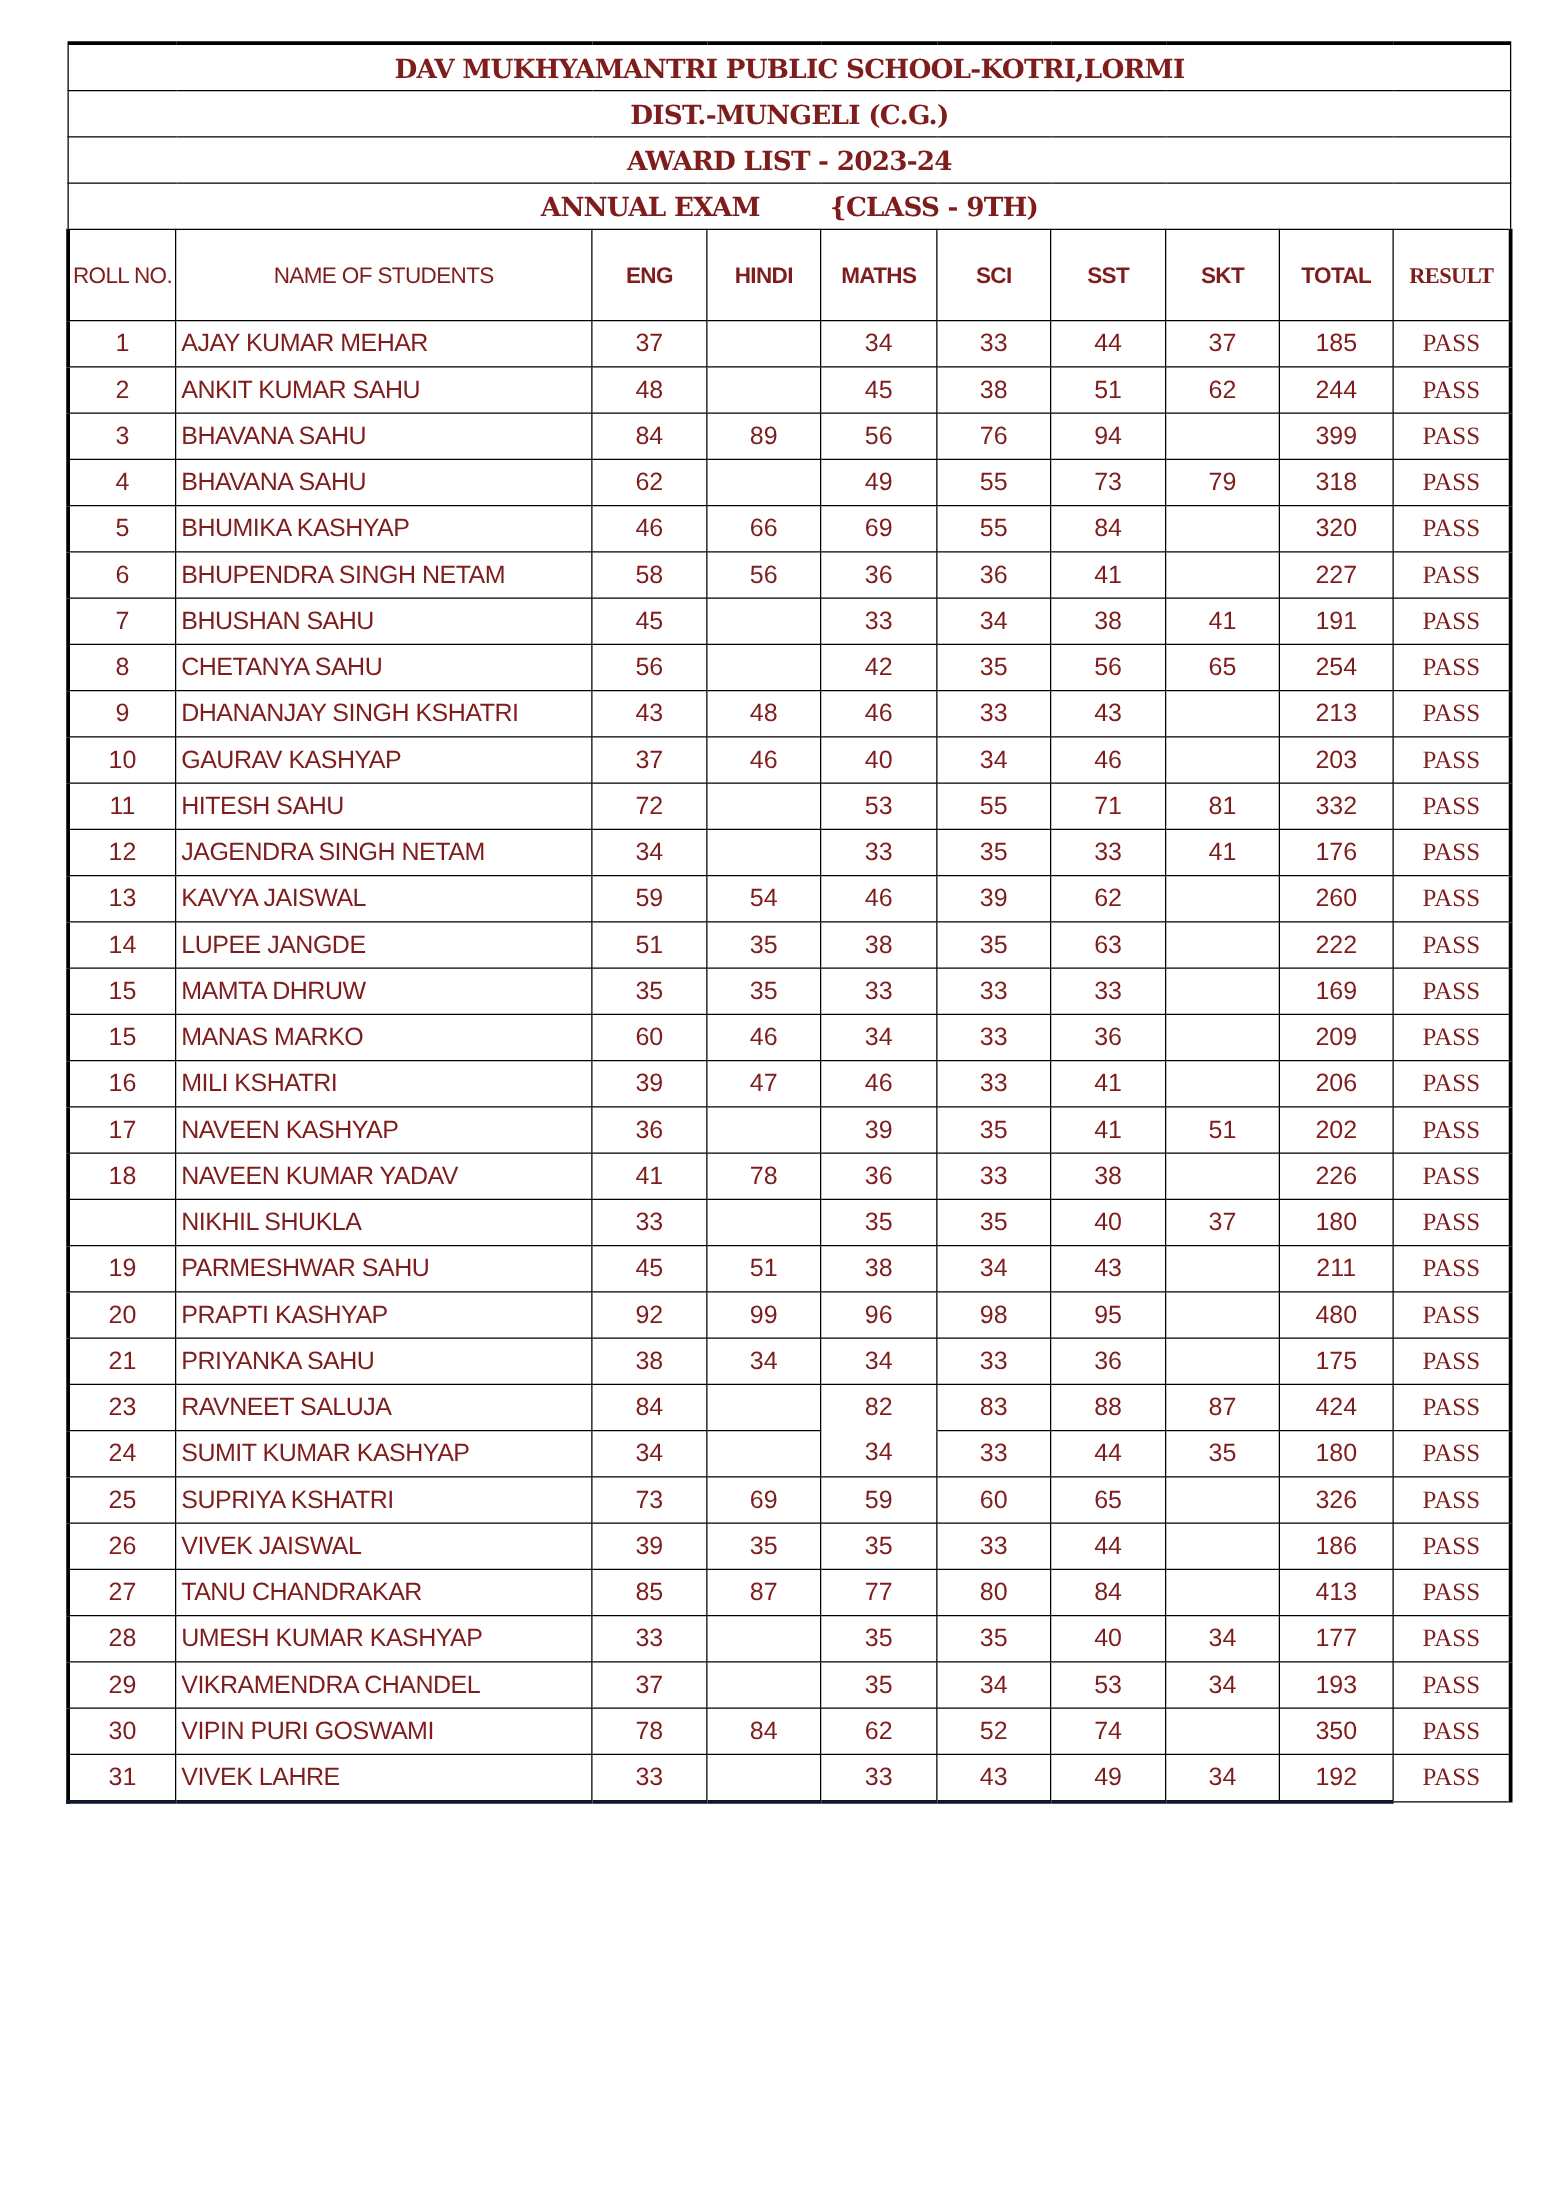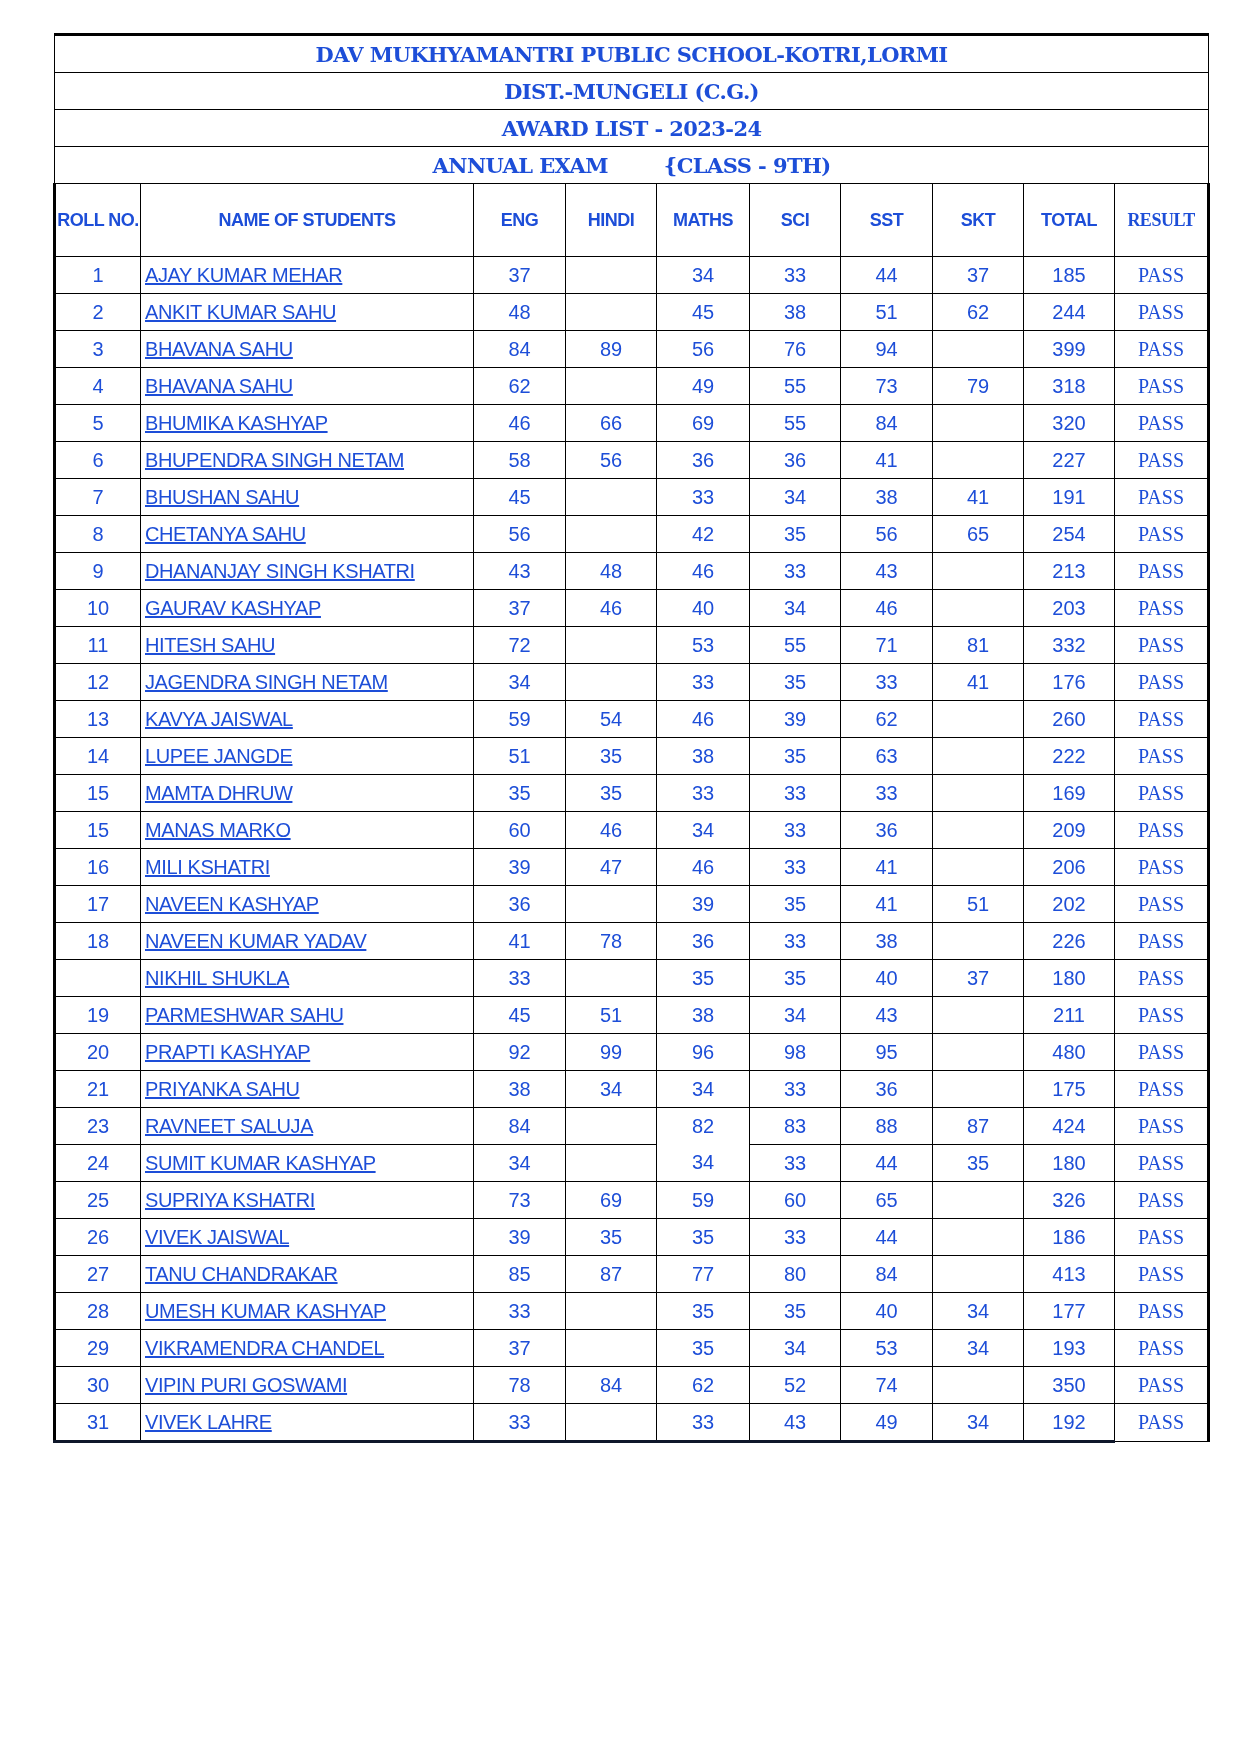--- a/index.html
+++ b/index.html
@@ -4,21 +4,21 @@
 <style>
   html, body { margin: 0; padding: 0; background: #ffffff; }
   body { width: 1241px; height: 1755px; position: relative; overflow: hidden; }
   .sheet {
     position: absolute; left: 53px; top: 33px; width: 1154px;
   }
   table.award {
     border-collapse: collapse;
     width: 1154px;
     table-layout: fixed;
-    color: #1d4ed8;
+    color: #7f1d1d;
     border-radius: 31px;
   }
   table.award td, table.award th {
     border: 1.5px solid #000;
     padding: 0;
     overflow: hidden;
     white-space: nowrap;
   }
   .title-row td {
     height: 36px;
@@ -35,36 +35,35 @@
   .head-row th {
     height: 72px;
     font-family: "Liberation Sans", sans-serif;
     font-weight: bold;
     font-size: 18px;
     letter-spacing: -0.5px;
     text-align: center;
     vertical-align: middle;
   }
   .head-row th.roll-head, .head-row th.name-head {
-    font-weight: bold;
+    font-weight: normal;
   }
   .head-row th.roll-head { line-height: 26px; white-space: normal; }
   .data-row td {
     height: 36px;
     font-family: "Liberation Sans", sans-serif;
     font-size: 20px;
     text-align: center;
     vertical-align: middle;
   }
   .data-row td.name {
     text-align: left;
     padding-left: 4px;
     font-size: 20px;
     letter-spacing: -0.4px;
-    text-decoration: underline;
   }
   td.first-col, th.first-col { border-left: 3px solid #000 !important; }
   td.last-col, th.last-col { border-right: 3px solid #000 !important; font-family: Liberation Serif, serif; }
   .data-row.last td { border-bottom: 3px solid #0f172a; }
   .data-row.last td.last-col { border-bottom: 1.5px solid #000; }
   td.no-bottom { border-bottom: none !important; }
   td.no-top { border-top: none !important; }
 </style>
 </head>
 <body>

